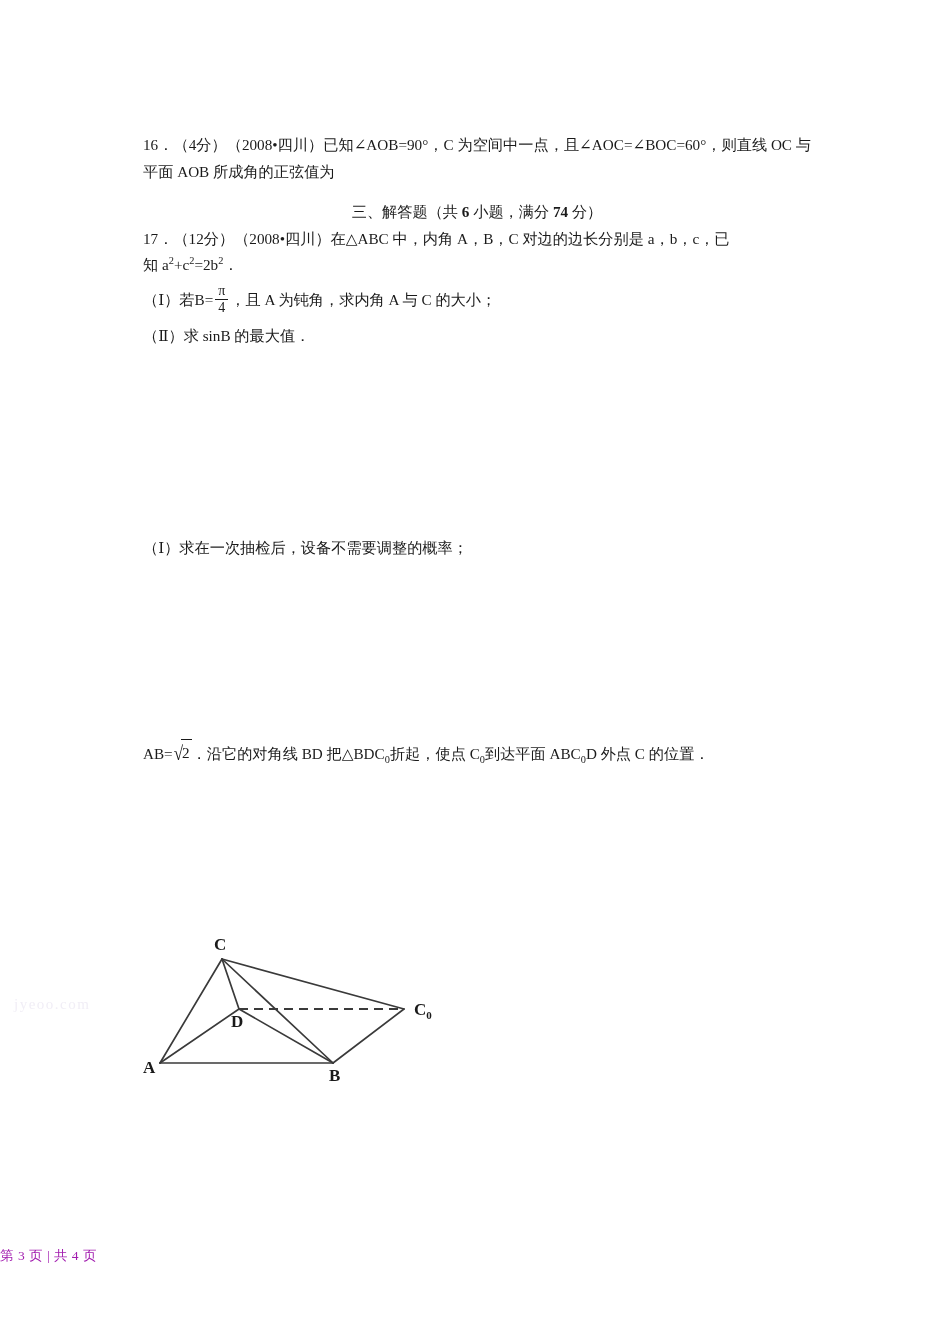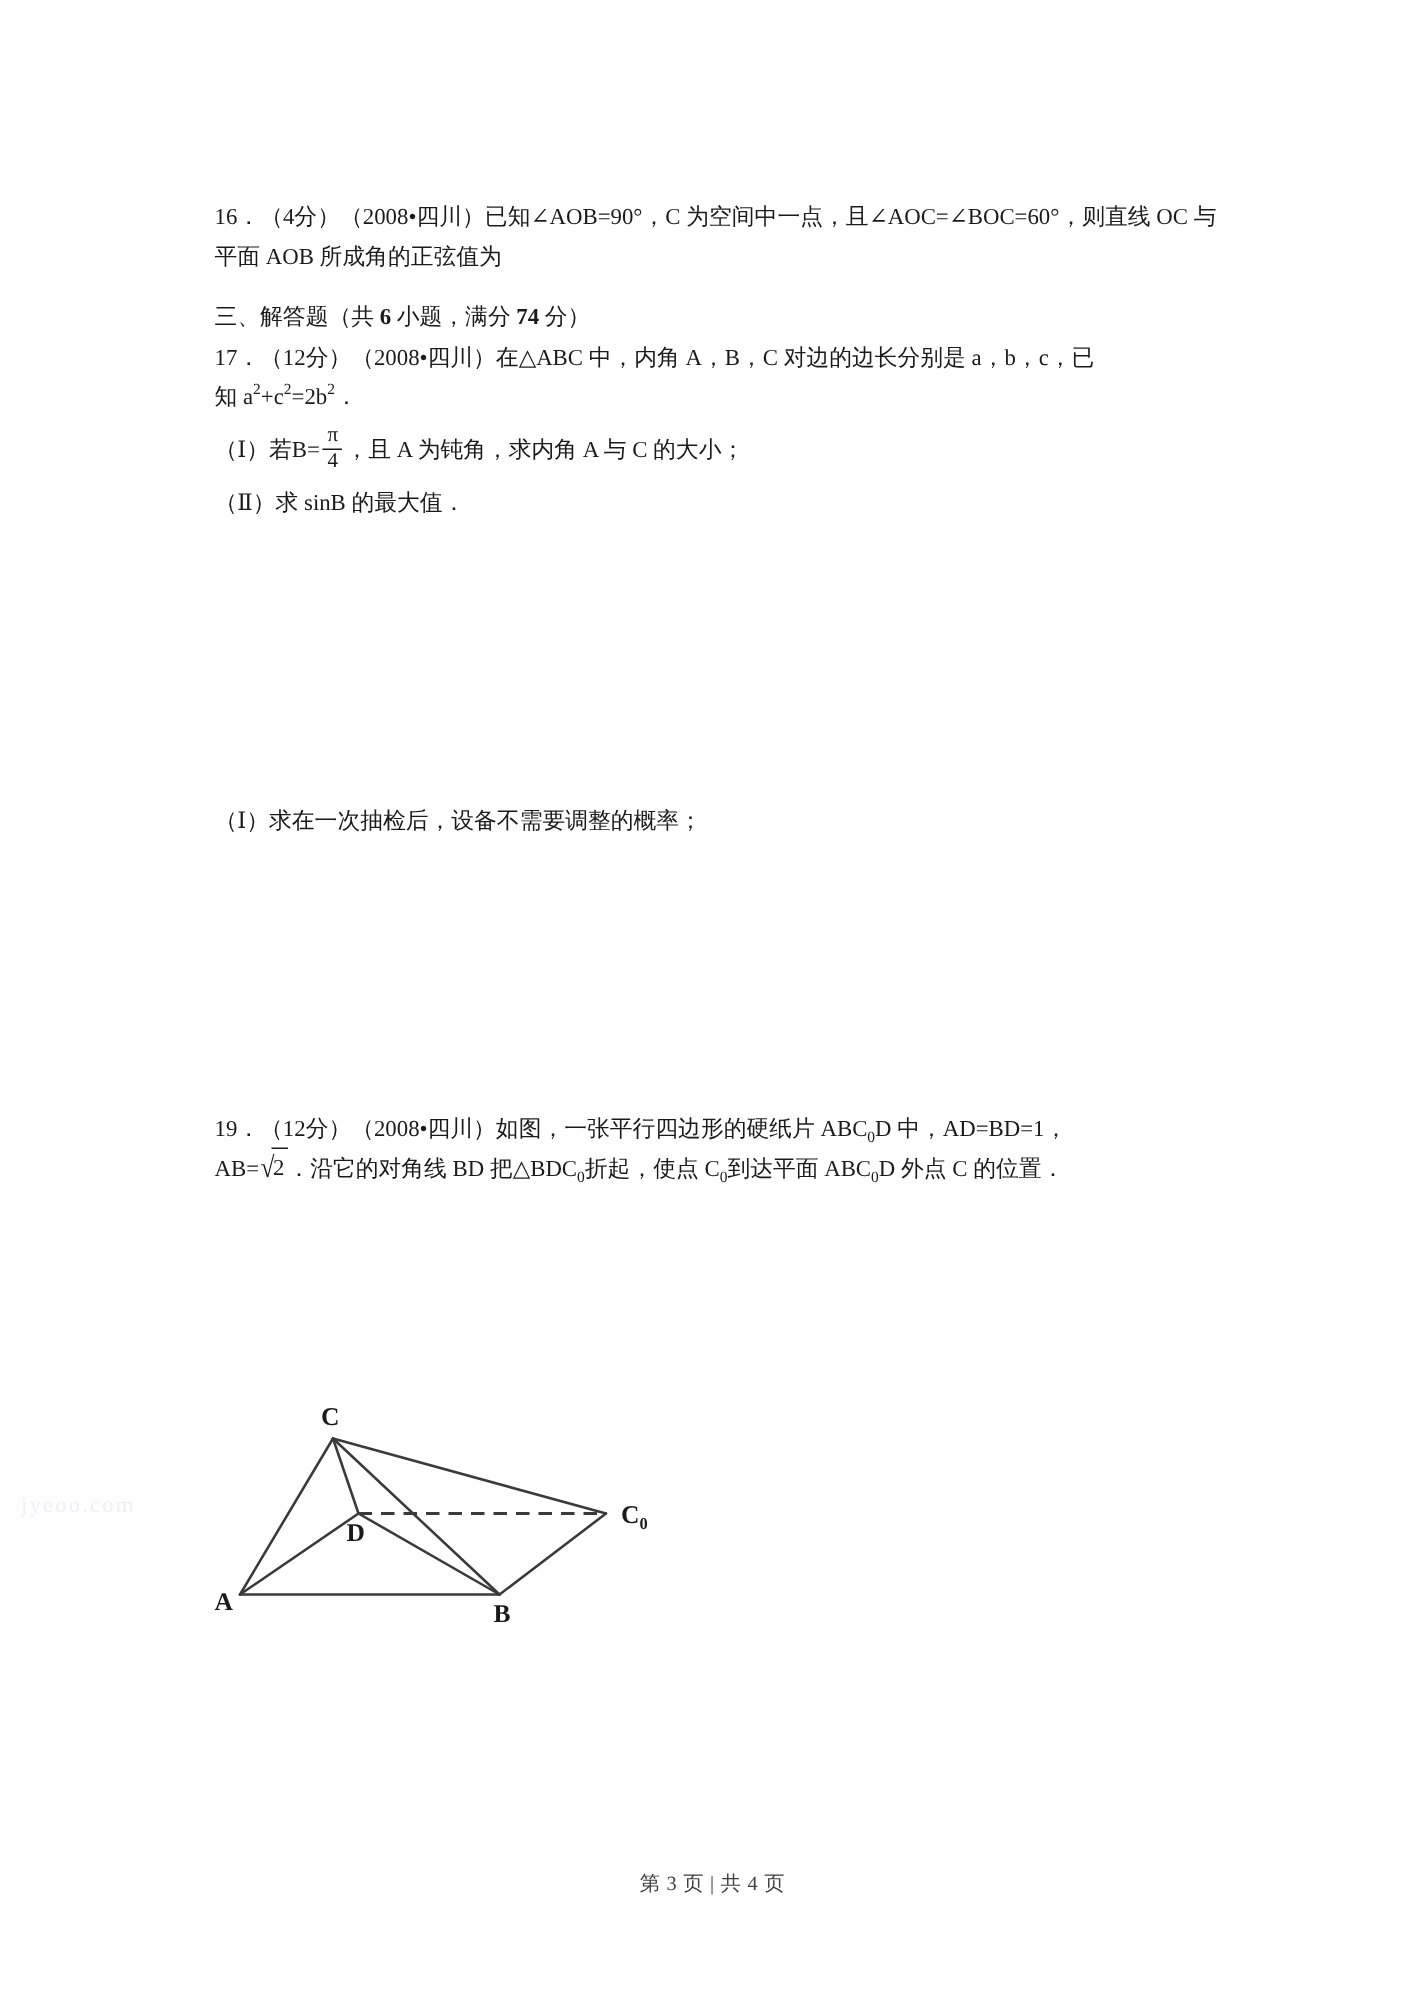--- a/index.html
+++ b/index.html
@@ -36,20 +36,21 @@
     font-size: 15.2px;
     line-height: 26.5px;
     text-align: justify;
     text-justify: inter-ideograph;
     white-space: normal;
   }
   .line.nojust { text-align: left; }
   .sec-head {
     font-size: 15.2px;
     line-height: 26.5px;
+    text-align: center;
   }
   .b { font-weight: bold; }
   sup.sp {
     font-size: 0.68em;
     vertical-align: super;
     line-height: 0;
   }
   sub.sb {
     font-size: 0.68em;
     vertical-align: sub;
@@ -127,23 +128,22 @@
   }
   .fig-label-sub {
     font-size: 11px;
   }
 
   .footer {
     position: absolute;
     left: 0;
     top: 1247px;
     width: 950px;
-    text-align: center;
     font-size: 13.5px;
-    color: #404040;
+    color: #a21caf;
     letter-spacing: 0.5px;
   }
 </style>
 </head>
 <body>
 
 <div class="page">
 
   <div class="content">
 
@@ -170,21 +170,20 @@
 
     <div class="spacer-a"></div>
 
     <div class="q-block">
       <div class="line nojust">（Ⅰ）求在一次抽检后，设备不需要调整的概率；</div>
     </div>
 
     <div class="spacer-b"></div>
 
     <div class="q-block">
-      <div class="line nojust"><span>19．</span><span>（12分）</span><span>（2008•四川）</span><span>如图，一张平行四边形的硬纸片 ABC</span><sub class="sb">0</sub><span>D 中，AD=BD=1，</span></div>
 
       <div class="line nojust"><span>AB=</span><span class="radical"><span class="rad-sym">√</span><span class="rad-body">2</span></span><span>．沿它的对角线 BD 把△BDC</span><sub class="sb">0</sub><span>折起，使点 C</span><sub class="sb">0</sub><span>到达平面 ABC</span><sub class="sb">0</sub><span>D 外点 C 的位置．</span></div>
 
 
     </div>
 
   </div>
 
   <div class="watermark">jyeoo.com</div>
 

